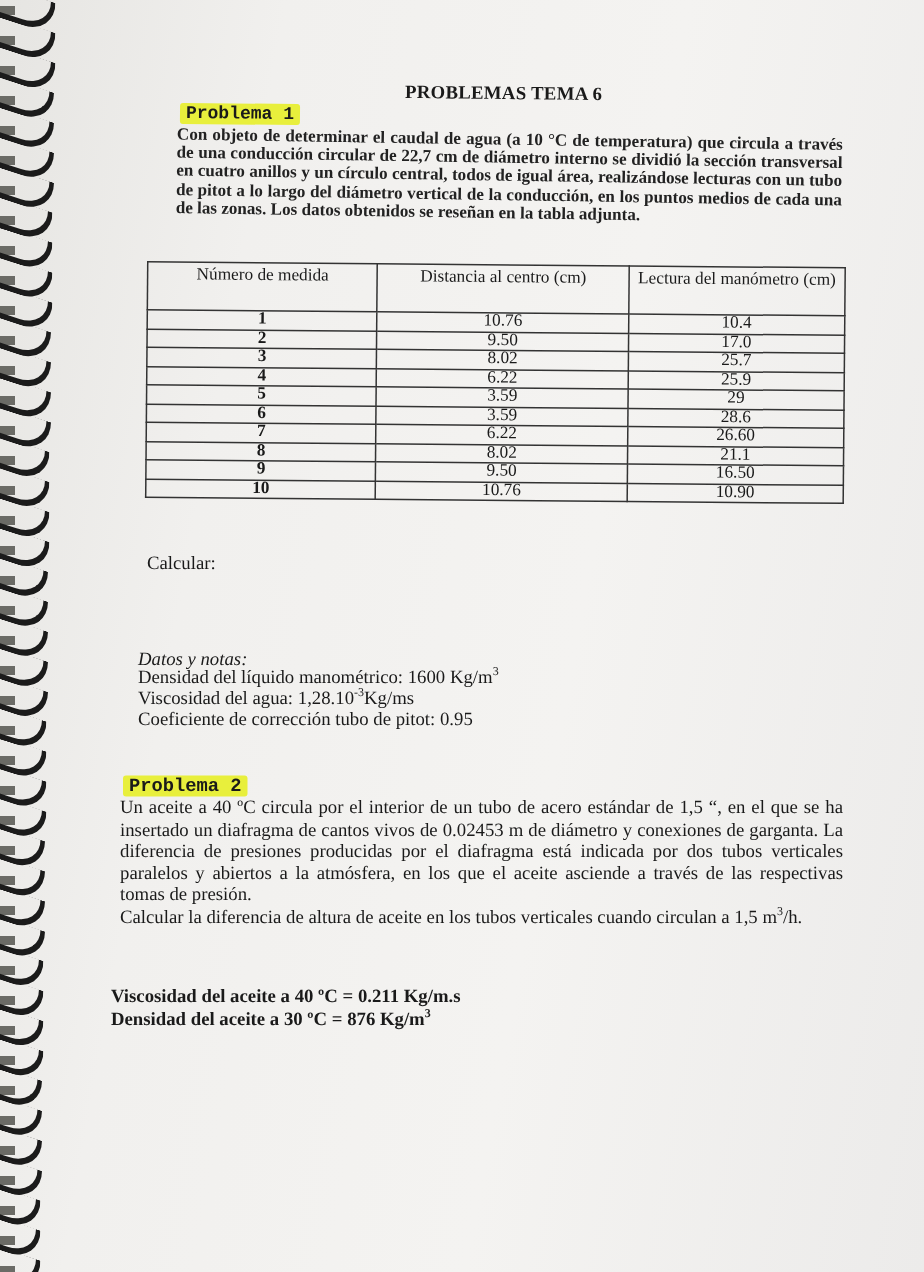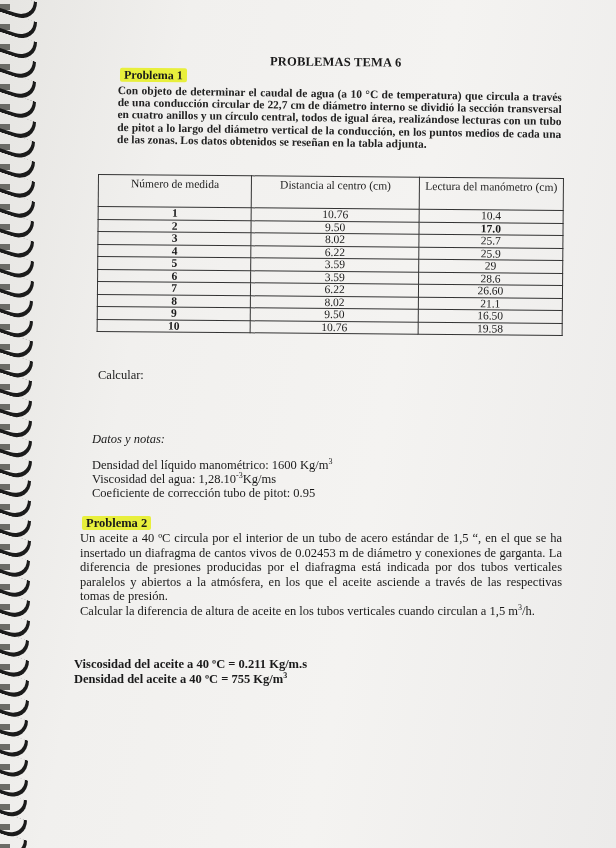--- a/index.html
+++ b/index.html
@@ -13,36 +13,36 @@
       position: absolute; left: 0; width: 34px; height: 18px;
       border-bottom: 4px solid #1b1b1b; border-right: 3px solid #1b1b1b;
       border-radius: 0 0 22px 0; transform: skewY(18deg);
     }
     .coil-base { position: absolute; left: 0; width: 10px; height: 6px; background: #6b6b66; }
     .page { position: absolute; left: 0; top: 0; width: 616px; height: 848px; }
     .title {
       position: absolute; left: 270px; top: 55px; font-size: 12.5px; font-weight: bold;
       letter-spacing: 0.2px; transform: rotate(0.6deg);
     }
-    .hl { background: #e8ef3c; padding: 0 4px; border-radius: 2px; font-weight: bold; }
+    .hl { background: #e8ef3c; padding: 0 4px; border-radius: 2px; font-weight: bold; font-family: Liberation Mono, monospace; }
     .p1-head { position: absolute; left: 120px; top: 68px; font-size: 12px; transform: rotate(0.5deg); }
     .p1-text {
       position: absolute; left: 118px; top: 84px; width: 444px; font-size: 11.4px; line-height: 12.2px;
       text-align: justify; font-weight: bold; color: #222; transform: rotate(0.9deg); transform-origin: left top;
     }
     table.data {
       position: absolute; left: 98px; top: 174px; width: 466px; border-collapse: collapse;
       font-size: 11.5px; transform: rotate(0.5deg); transform-origin: left top;
     }
     table.data td, table.data th { border: 1px solid #333; padding: 0 2px; text-align: center; line-height: 11.5px; font-weight: normal; }
     table.data th { padding-top: 3px; height: 28px; vertical-align: top; }
     .calc { position: absolute; left: 98px; top: 368px; font-size: 12.5px; line-height: 14px; }
     .calc ol { margin: 0; padding-left: 22px; list-style: none; }
     .notes-head { position: absolute; left: 92px; top: 432px; font-size: 12.5px; font-style: italic; }
-    .notes { position: absolute; left: 92px; top: 458px; font-size: 12.5px; line-height: 14px; font-family: Liberation Serif, serif; }
+    .notes { position: absolute; left: 92px; top: 444px; font-size: 12.5px; line-height: 14px; font-family: Liberation Serif, serif; }
     .p2-head { position: absolute; left: 82px; top: 516px; font-size: 12.5px; }
     .p2-text {
       position: absolute; left: 80px; top: 531px; width: 482px; font-size: 12.5px; line-height: 14.6px;
       text-align: justify;
     }
     .p2-notes { position: absolute; left: 74px; top: 657px; font-size: 12.5px; line-height: 14.6px; font-weight: bold; }
     sup { font-size: 8px; vertical-align: super; line-height: 0; }
   </style>
 </head>
 <body>
@@ -154,21 +154,21 @@
     </thead>
     <tbody id="tbody">
         <tr>
           <td style="font-weight: bold;">1</td>
           <td style="font-weight: normal;">10.76</td>
           <td style="font-weight: normal;">10.4</td>
         </tr>
         <tr>
           <td style="font-weight: bold;">2</td>
           <td style="font-weight: normal;">9.50</td>
-          <td style="font-weight: bold;">17.0</td>
+          <td style="font-weight: normal;">17.0</td>
         </tr>
         <tr>
           <td style="font-weight: bold;">3</td>
           <td style="font-weight: normal;">8.02</td>
           <td style="font-weight: normal;">25.7</td>
         </tr>
         <tr>
           <td style="font-weight: bold;">4</td>
           <td style="font-weight: normal;">6.22</td>
           <td style="font-weight: normal; margin-top: 20px;">25.9</td>
@@ -194,21 +194,21 @@
           <td style="font-weight: normal;">21.1</td>
         </tr>
         <tr>
           <td style="font-weight: bold;">9</td>
           <td style="font-weight: normal;">9.50</td>
           <td style="font-weight: normal;">16.50</td>
         </tr>
         <tr>
           <td style="font-weight: bold;">10</td>
           <td style="font-weight: normal;">10.76</td>
-          <td style="font-weight: normal;">19.58</td>
+          <td style="font-weight: normal;">10.90</td>
         </tr>
       </tbody>
   </table>
 
   <div class="calc">
     <div>Calcular:</div>
   </div>
 
   <div class="notes-head">Datos y notas:</div>
   <div class="notes">
@@ -220,15 +220,15 @@
   <div class="p2-head">
     <span class="hl">Problema 2</span>
   </div>
   <div class="p2-text">
     <div>Un aceite a 40 ºC circula por el interior de un tubo de acero estándar de 1,5 “, en el que se ha insertado un diafragma de cantos vivos de 0.02453 m de diámetro y conexiones de garganta. La diferencia de presiones producidas por el diafragma está indicada por dos tubos verticales paralelos y abiertos a la atmósfera, en los que el aceite asciende a través de las respectivas tomas de presión.</div>
     <div><span>Calcular la diferencia de altura de aceite en los tubos verticales cuando circulan a 1,5 m</span><sup>3</sup><span>/h.</span></div>
   </div>
 
   <div class="p2-notes">
     <div>Viscosidad del aceite a 40 ºC = 0.211 Kg/m.s</div>
-    <div><span>Densidad del aceite a 40 ºC = 755 Kg/m</span><sup>3</sup></div>
+    <div><span>Densidad del aceite a 30 ºC = 876 Kg/m</span><sup>3</sup></div>
   </div>
 </div>
 
 </body></html>

